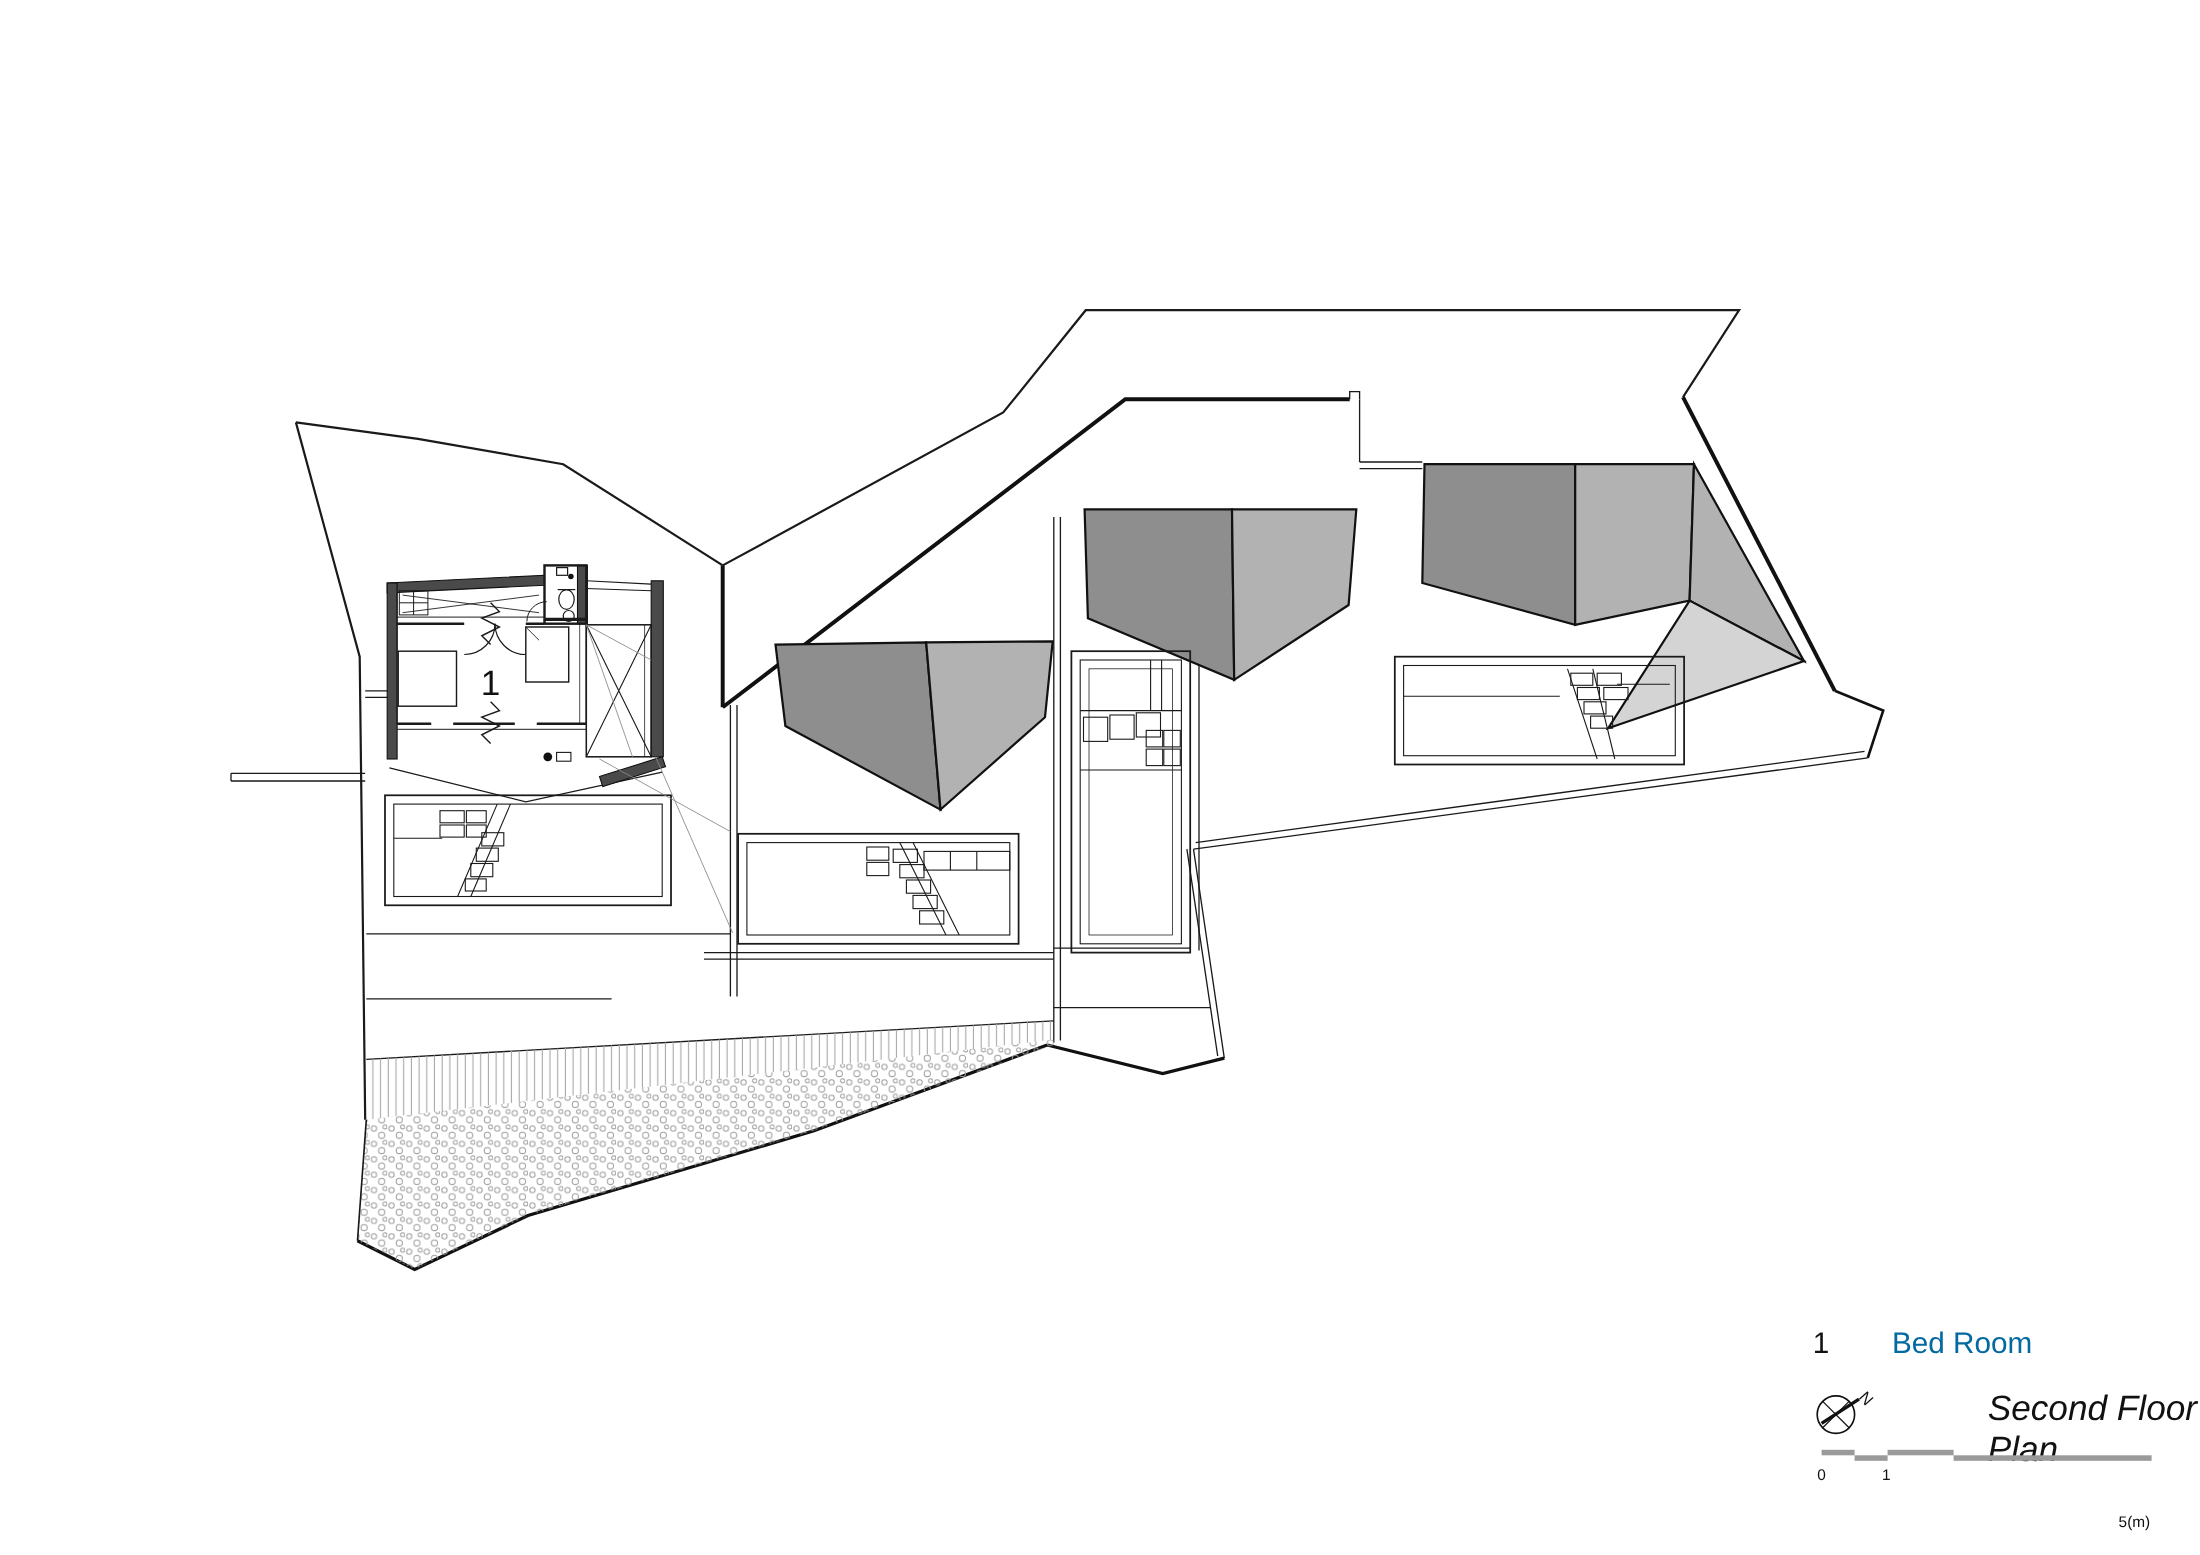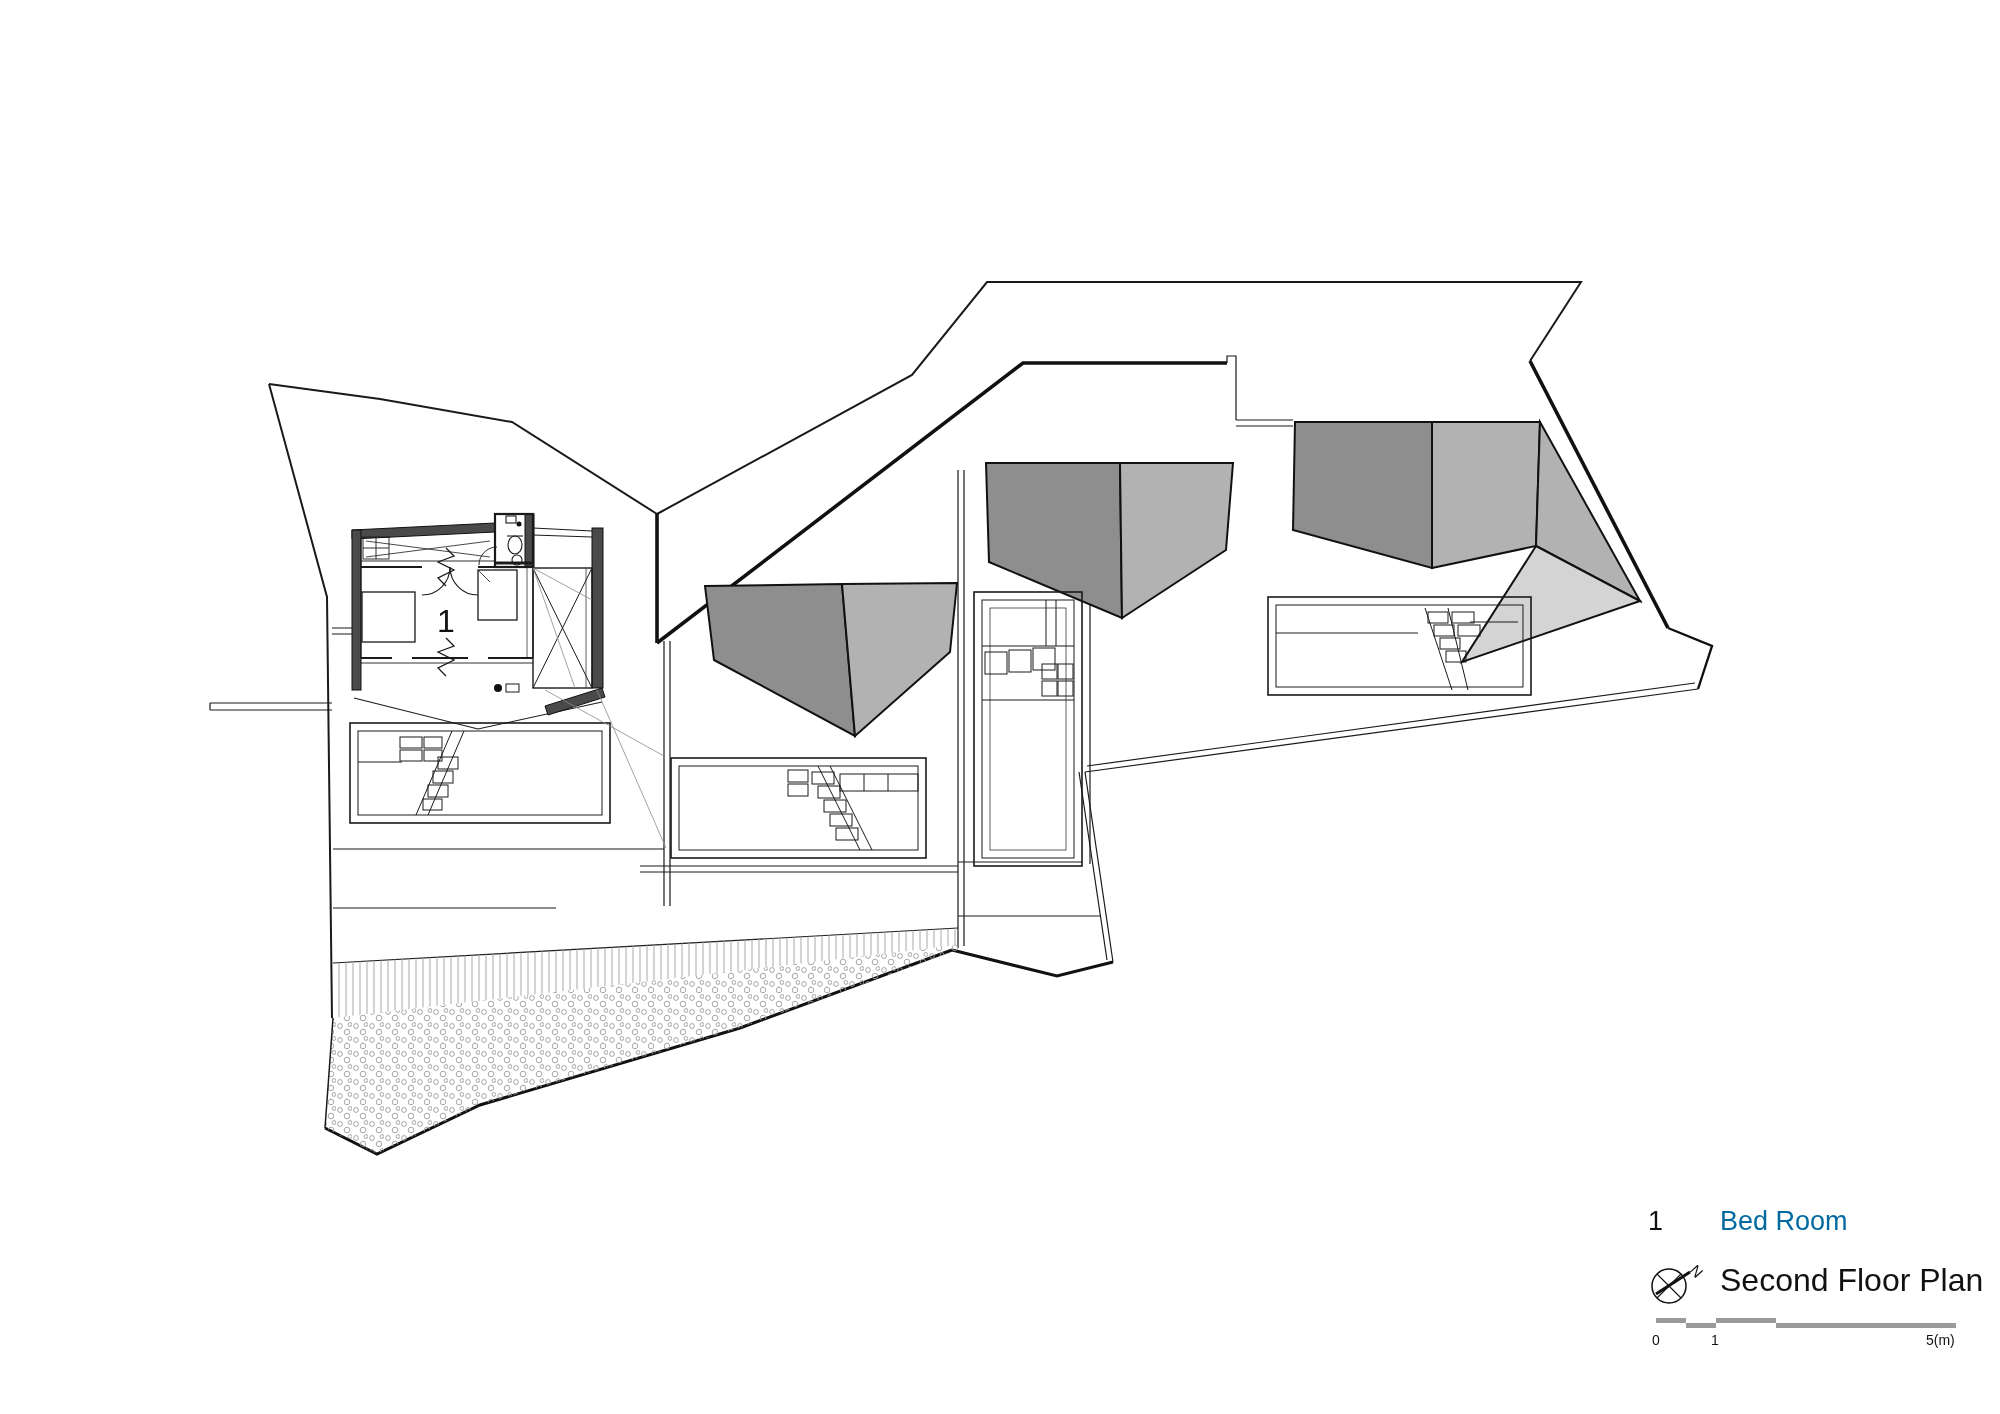--- a/index.html
+++ b/index.html
@@ -2,33 +2,33 @@
 <html><head>
 <meta charset="utf-8">
 <style>
   html,body{margin:0;padding:0;background:#fff;width:2000px;height:1414px;overflow:hidden;
             font-family:"Liberation Sans",sans-serif;}
   .canvas{position:relative;width:2000px;height:1414px;background:#ffffff;}
   .plan-svg{position:absolute;left:0;top:0;width:2000px;height:1414px;}
   
   .legend-row{position:absolute;top:1206px;left:1648px;color:#111;font-size:27px;}
   .legend-label{position:absolute;top:1206px;left:1720px;color:#0369a1;font-size:27px;}
-  .plan-title{position:absolute;top:1262px;left:1720px;color:#111;font-size:32px;}
+  .plan-title{position:absolute;top:1262px;left:1807px;color:#111;font-size:32px;font-style:italic;}
   .compass{position:absolute;left:1643px;top:1250px;width:66px;height:66px;}
   
   .scalebar{position:absolute;left:1652px;top:1318px;width:308px;height:34px;}
   .sb-seg{position:absolute;height:5px;background:#9a9a9a;}
   .sb-s1{left:4px;top:0;width:30px;}
   .sb-s2{left:34px;top:5px;width:30px;}
   .sb-s3{left:64px;top:0;width:60px;}
   .sb-s4{left:124px;top:5px;width:180px;}
   .sb-label{position:absolute;top:14px;color:#111;font-size:14px;}
   .sb-l0{left:0;}
   .sb-l1{left:59px;}
-  .sb-l5{left:274px;}
+  .sb-l5{left:274px;margin-top:43px;}
 </style>
 </head>
 <body>
 
 <div class="canvas">
 
   <svg class="plan-svg" viewBox="0 0 2000 1414" fill="none" stroke-linecap="butt" stroke-linejoin="miter">
     <defs>
       <pattern id="vlines" width="7" height="12" patternUnits="userSpaceOnUse">
         <line x1="3" y1="0" x2="3" y2="12" stroke="#a8a8a8" stroke-width="1"></line>

